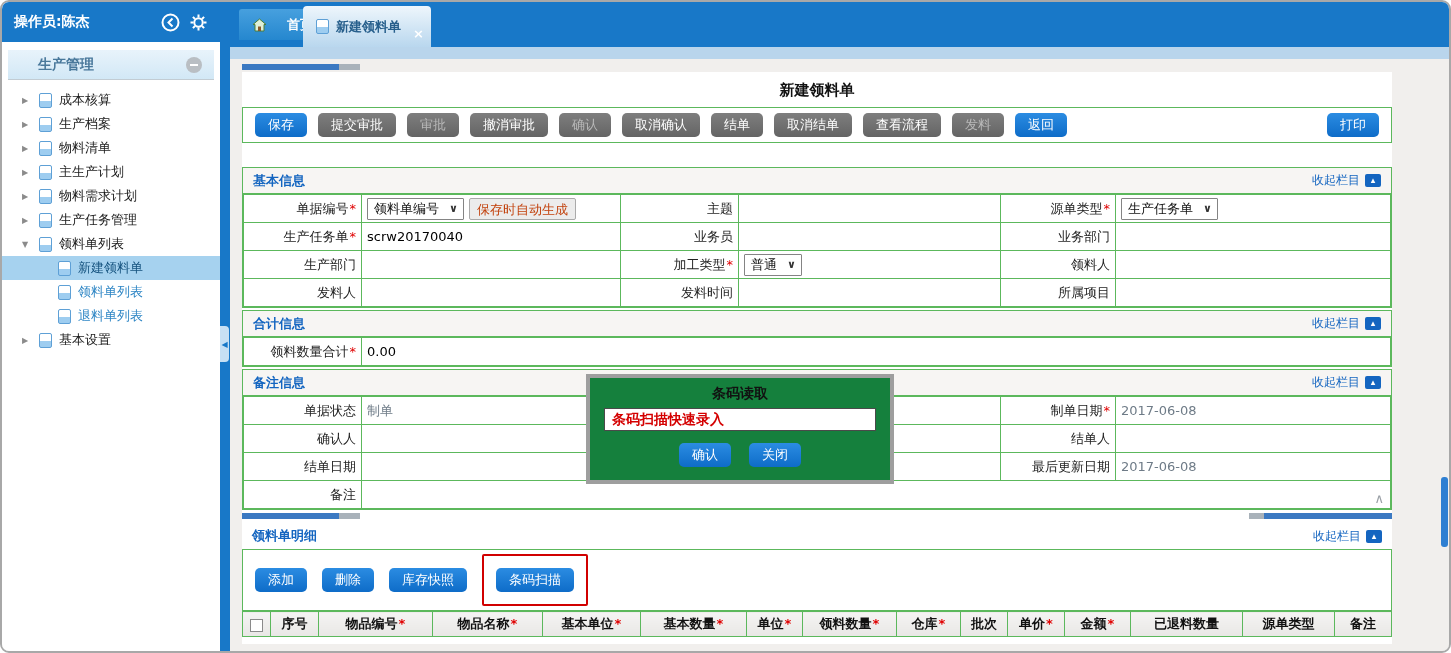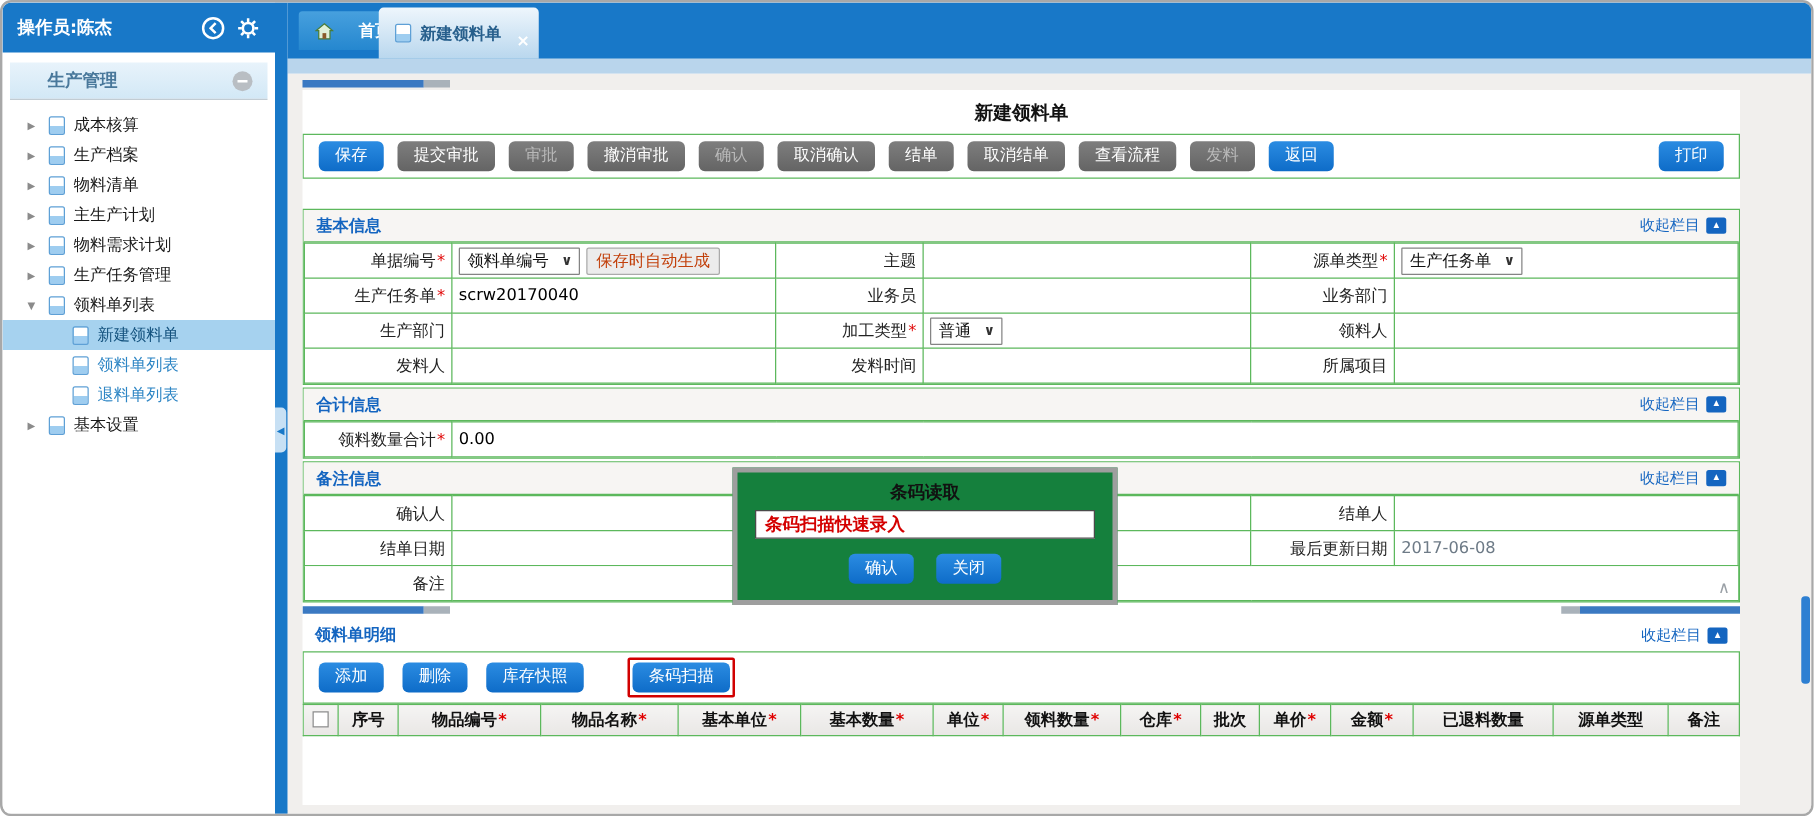--- a/index.html
+++ b/index.html
@@ -62,21 +62,21 @@
   .sel{display:inline-flex;align-items:center;border:1px solid #848484;height:22px;padding:0 5px 0 6px;background:#fff;gap:10px;font-size:13px;color:#111;vertical-align:middle;cursor:pointer;border-radius:1px;}
   .sel .sel-arrow{font-size:11px;font-weight:bold;color:#333;}
   .dinp{display:inline-block;border:1px solid #aaa;background:#ececec;color:#c2410c;height:22px;line-height:22px;padding:0 7px;font-size:13px;border-radius:2px;margin-left:5px;vertical-align:middle;}
   td.tall{height:66px;position:relative;}
   .chevs{position:absolute;right:6px;top:10px;bottom:8px;display:flex;flex-direction:column;justify-content:space-between;align-items:center;color:#9aa0a6;font-size:13px;cursor:pointer;}
 
   .dualbars{position:relative;height:7px;margin:3px 0;}
   .dualbars span{position:absolute;top:0;height:6px;display:block;}
 
   .detail-toolbar{border:1px solid #5cb85c;padding:4px 12px;display:flex;gap:15px;align-items:center;}
-  .hl{border:2px solid #d10000;padding:2px;display:inline-block;border-radius:2px;margin-left:20px;}
+  .hl{border:2px solid #d10000;padding:12px;display:inline-block;border-radius:2px;}
   table.dethead{width:100%;border-collapse:collapse;table-layout:fixed;}
   table.dethead th{border:1px solid #5cb85c;height:25px;font-size:13px;font-weight:bold;color:#111;background:linear-gradient(#f5f4f3,#e9e7e5);padding:0 2px;overflow:hidden;white-space:nowrap;}
   .chk{display:inline-block;width:13px;height:13px;border:1px solid #8a8a8a;background:#fff;vertical-align:middle;cursor:pointer;}
 
   
   .modal{position:absolute;left:560px;top:372px;width:308px;height:110px;border:4px solid #9e9e9e;background:#15803d;z-index:20;padding:7px 14px 10px;margin-left:24px;}
   .modal-title{text-align:center;font-weight:bold;font-size:14px;color:#111;}
   .modal-input{margin-top:5px;border:1px solid #4a4a4a;height:23px;display:flex;align-items:center;padding:0 7px;color:#d40000;font-weight:bold;font-size:14px;background:#fff;cursor:text;}
   .modal-btns{margin-top:12px;display:flex;justify-content:center;gap:18px;}
 
@@ -315,20 +315,28 @@
         <table class="form">
           <colgroup>
               <col style="width:118px">
               <col style="width:259px">
               <col style="width:118px">
               <col style="width:262px">
               <col style="width:115px">
               <col>
             </colgroup>
           <tbody id="remark-body">
+              <tr>
+                <td class="lbl">单据状态</td>
+                <td class="val"><span class="muted">制单</span></td>
+                <td class="lbl"></td>
+                <td class="val"></td>
+                <td class="lbl">制单日期<span class="req">*</span></td>
+                <td class="val"><span class="muted">2017-06-08</span></td>
+              </tr>
               <tr>
                 <td class="lbl">确认人</td>
                 <td class="val"></td>
                 <td class="lbl"></td>
                 <td class="val"></td>
                 <td class="lbl">结单人</td>
                 <td class="val"></td>
               </tr>
               <tr>
                 <td class="lbl">结单日期</td>

